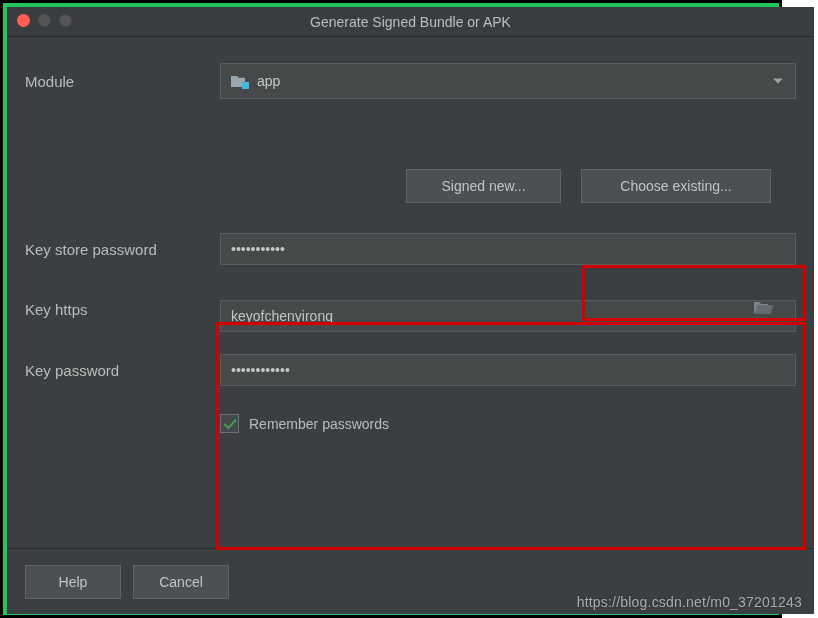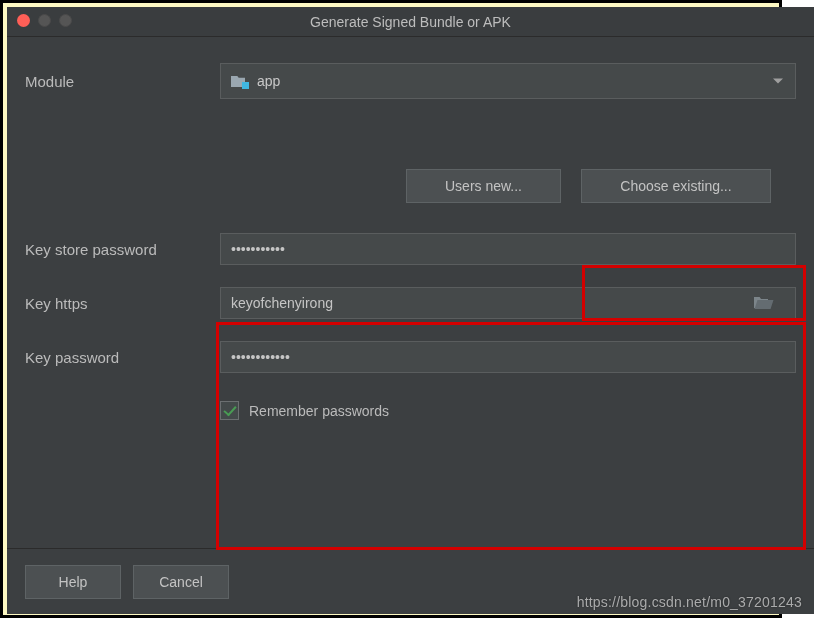--- a/index.html
+++ b/index.html
@@ -5,21 +5,21 @@
   * { box-sizing: border-box; margin: 0; padding: 0; }
   body {
     background: #fff;
     font-family: -apple-system, "Helvetica Neue", Arial, sans-serif;
     font-size: 14px;
     color: #bbbbbb;
   }
   .frame {
     width: 782px; height: 618px;
     border: 3px solid #000;
-    background: #fef9c3;
+    background: #22c55e;
     position: relative;
   }
   .window {
     position: absolute;
     left: 4px; top: 4px;
     width: 807px; height: 607px;
     background: #3c3f41;
     display: flex; flex-direction: column;
   }
   .titlebar {
@@ -128,25 +128,26 @@
   }
   .hb-choose {
     left: 575px; top: 228px;
     width: 224px; height: 56px;
   }
   .hb-fields {
     left: 209px; top: 285px;
     width: 590px; height: 228px;
   }
   .key-alias-wrap {
-    display: flex; align-items: center;
+    display: flex; 
     background: #45494a;
     border: 1px solid #5a5d5e;
     height: 32px;
     padding-right: 24px;
+    margin-top: 13px;
   }
   .key-alias-wrap input {
     flex: 1; border: none; background: transparent;
     height: 100%;
     color: #c5c5c5; padding: 0 10px; font-size: 14px;
     outline: none;
   }
   .open-icon {
     width: 18px; height: 14px;
     position: relative;
@@ -235,21 +236,21 @@
           <div class="dropdown">
             <span class="mod-icon"></span>
             <span>app</span>
             <span class="chevron"></span>
           </div>
         </div>
       </div>
 
 
       <div class="buttons-under-path">
-        <button class="btn" style="min-width:155px">Users new...</button>
+        <button class="btn" style="min-width:155px">Signed new...</button>
         <button class="btn" style="min-width:190px">Choose existing...</button>
       </div>
 
       <div class="row tight">
         <div class="label">Key store password</div>
         <div class="field-zone">
           <input class="text-input" type="password" value="keystorepw1" style="">
         </div>
       </div>
 

